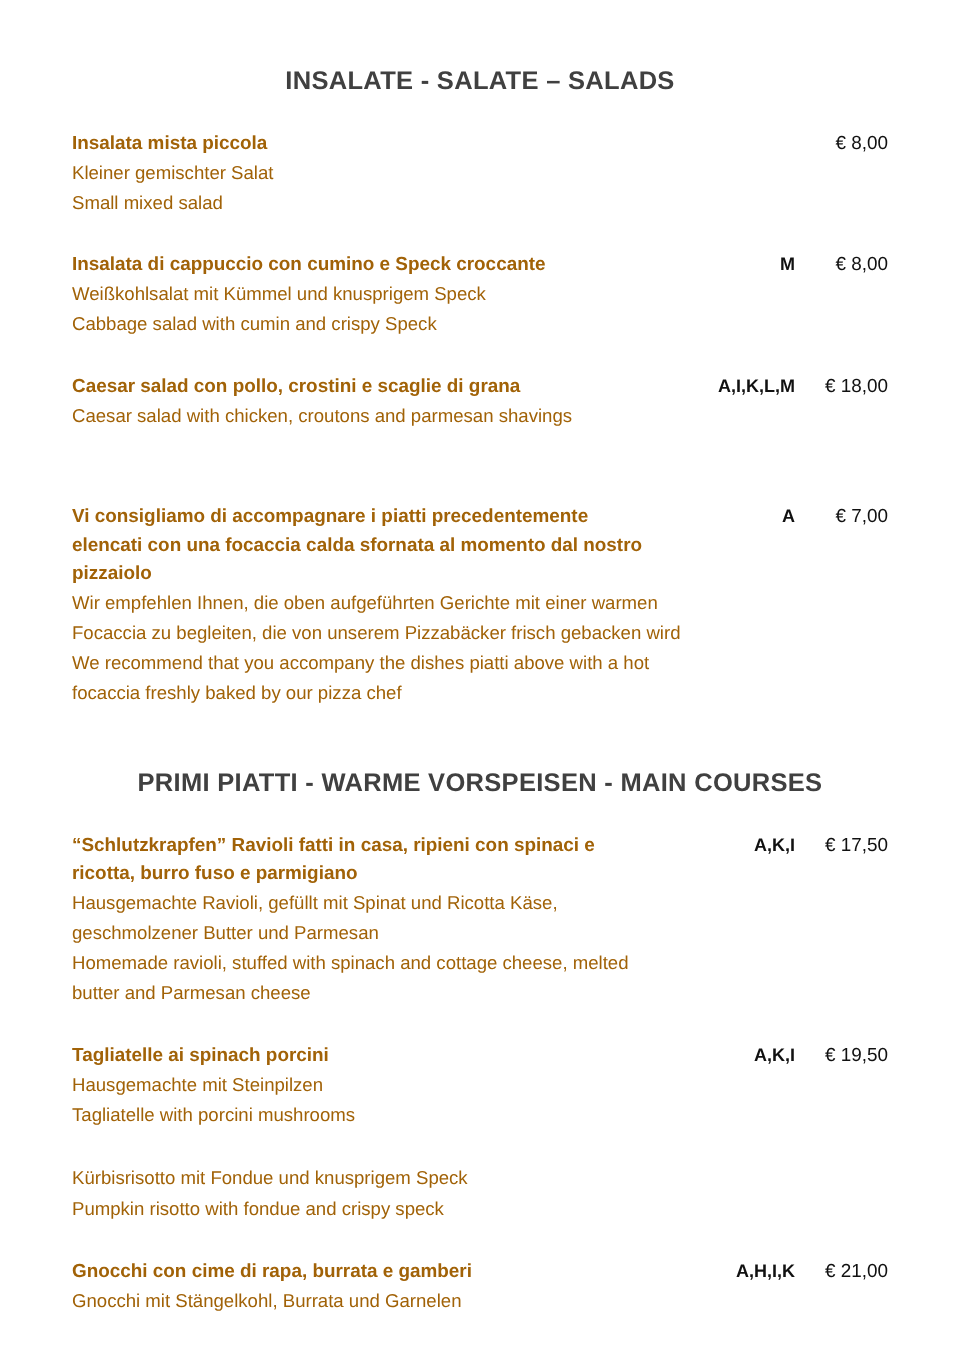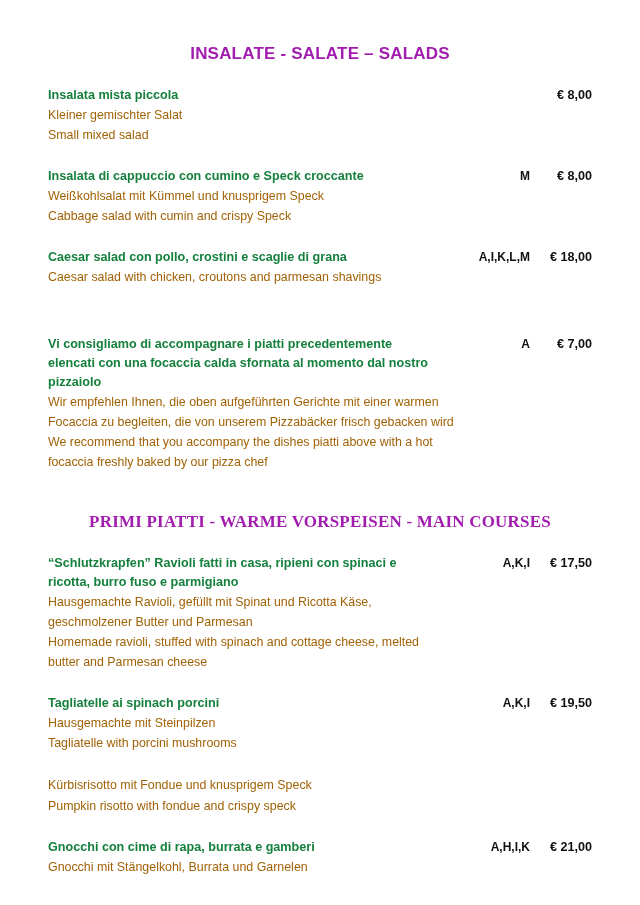--- a/index.html
+++ b/index.html
@@ -16,62 +16,62 @@
   }
   .page {
     position: relative;
     width: 640px;
     height: 905px;
     box-sizing: border-box;
     padding: 0 48px;
   }
   .section-title {
     text-align: center;
-    color: #a21caf;
+    color: #404040;
     font-weight: bold;
     font-size: 17px;
     letter-spacing: 0.2px;
   }
   #title-salads { margin-top: 44px; margin-bottom: 0; }
-  #title-primi { margin-top: 0; margin-bottom: 12px; font-family: Liberation Serif, serif; }
+  #title-primi { margin-top: 0; margin-bottom: 12px; }
 
   .items {
     margin: 0;
     padding: 0;
   }
   .item {
     display: block;
     margin-top: 22px;
   }
   .item-head {
     display: flex;
     align-items: flex-start;
     justify-content: space-between;
   }
   .item-name {
     font-weight: bold;
     font-size: 12.6px;
     line-height: 1.5;
-    color: #15803d;
+    color: #a16207;
     flex: 1 1 auto;
     padding-right: 10px;
     max-width: 420px;
   }
   .item-aller {
     font-weight: bold;
     font-size: 12px;
     line-height: 1.5;
     color: #111111;
     text-align: right;
     width: 84px;
     flex: 0 0 84px;
     white-space: nowrap;
   }
   .item-price {
-    font-weight: bold;
+    font-weight: normal;
     font-size: 12.6px;
     line-height: 1.5;
     color: #111111;
     text-align: right;
     width: 62px;
     flex: 0 0 62px;
     white-space: nowrap;
   }
   .item-desc {
     font-size: 12.4px;

